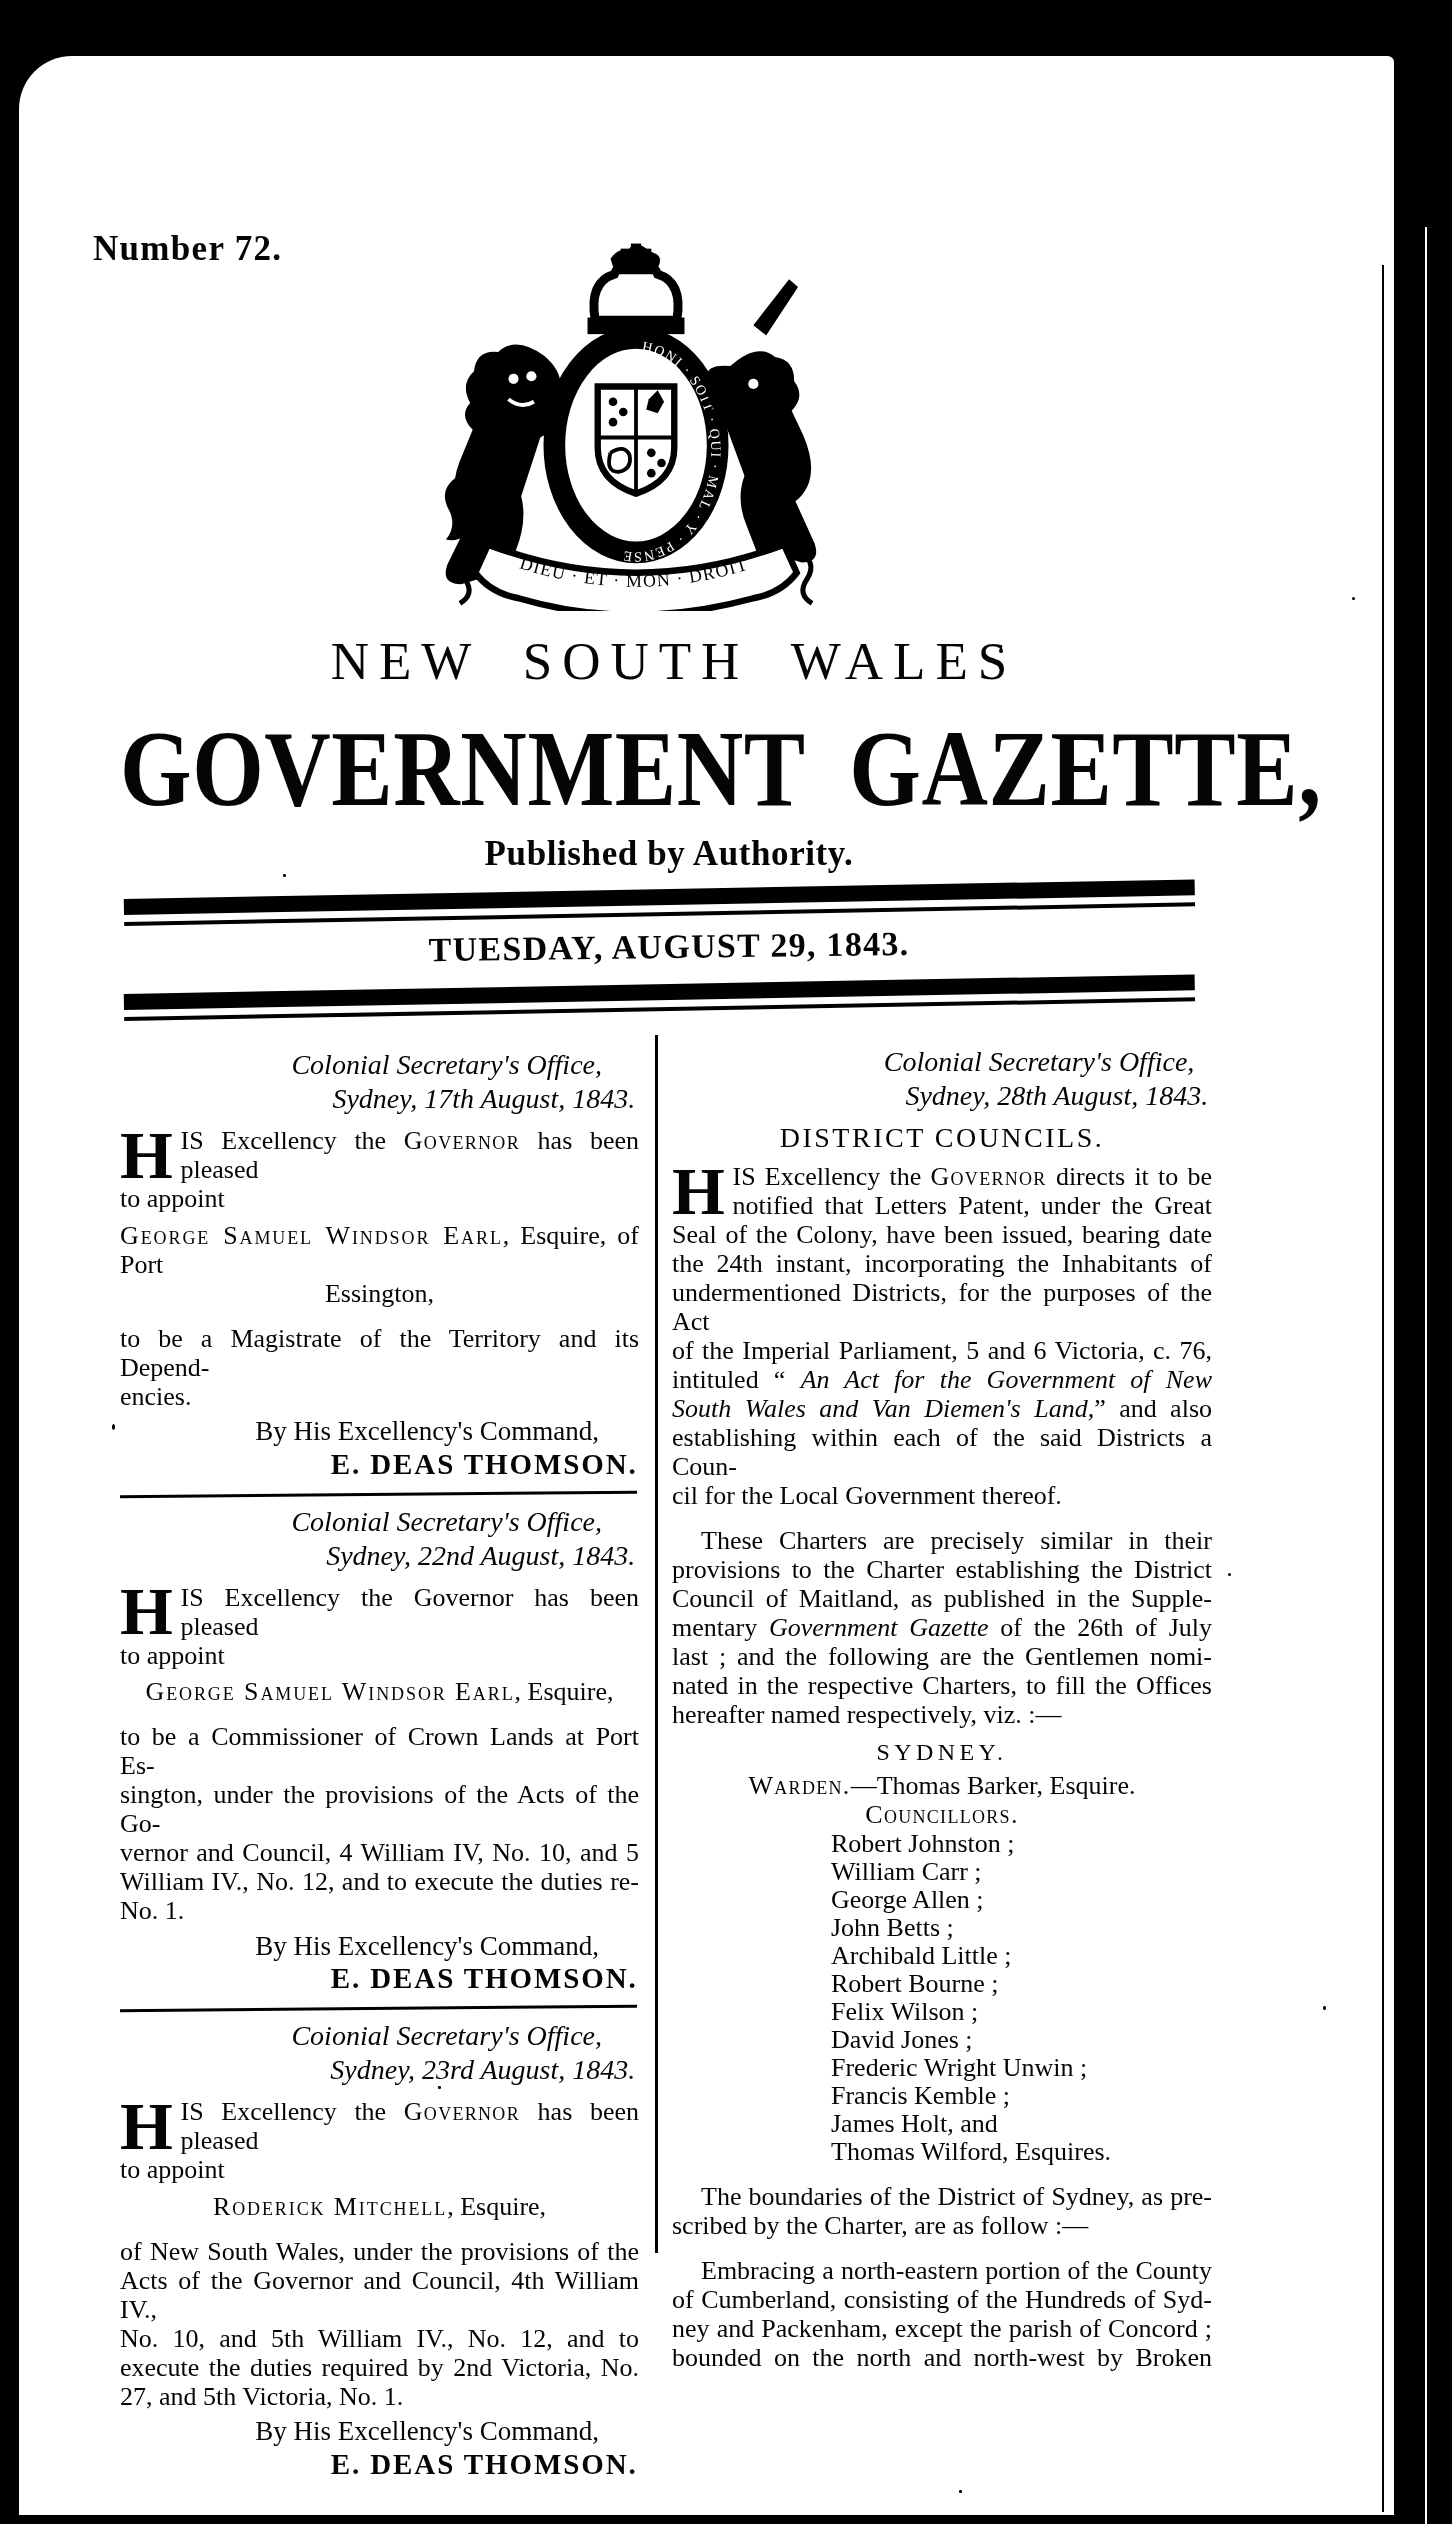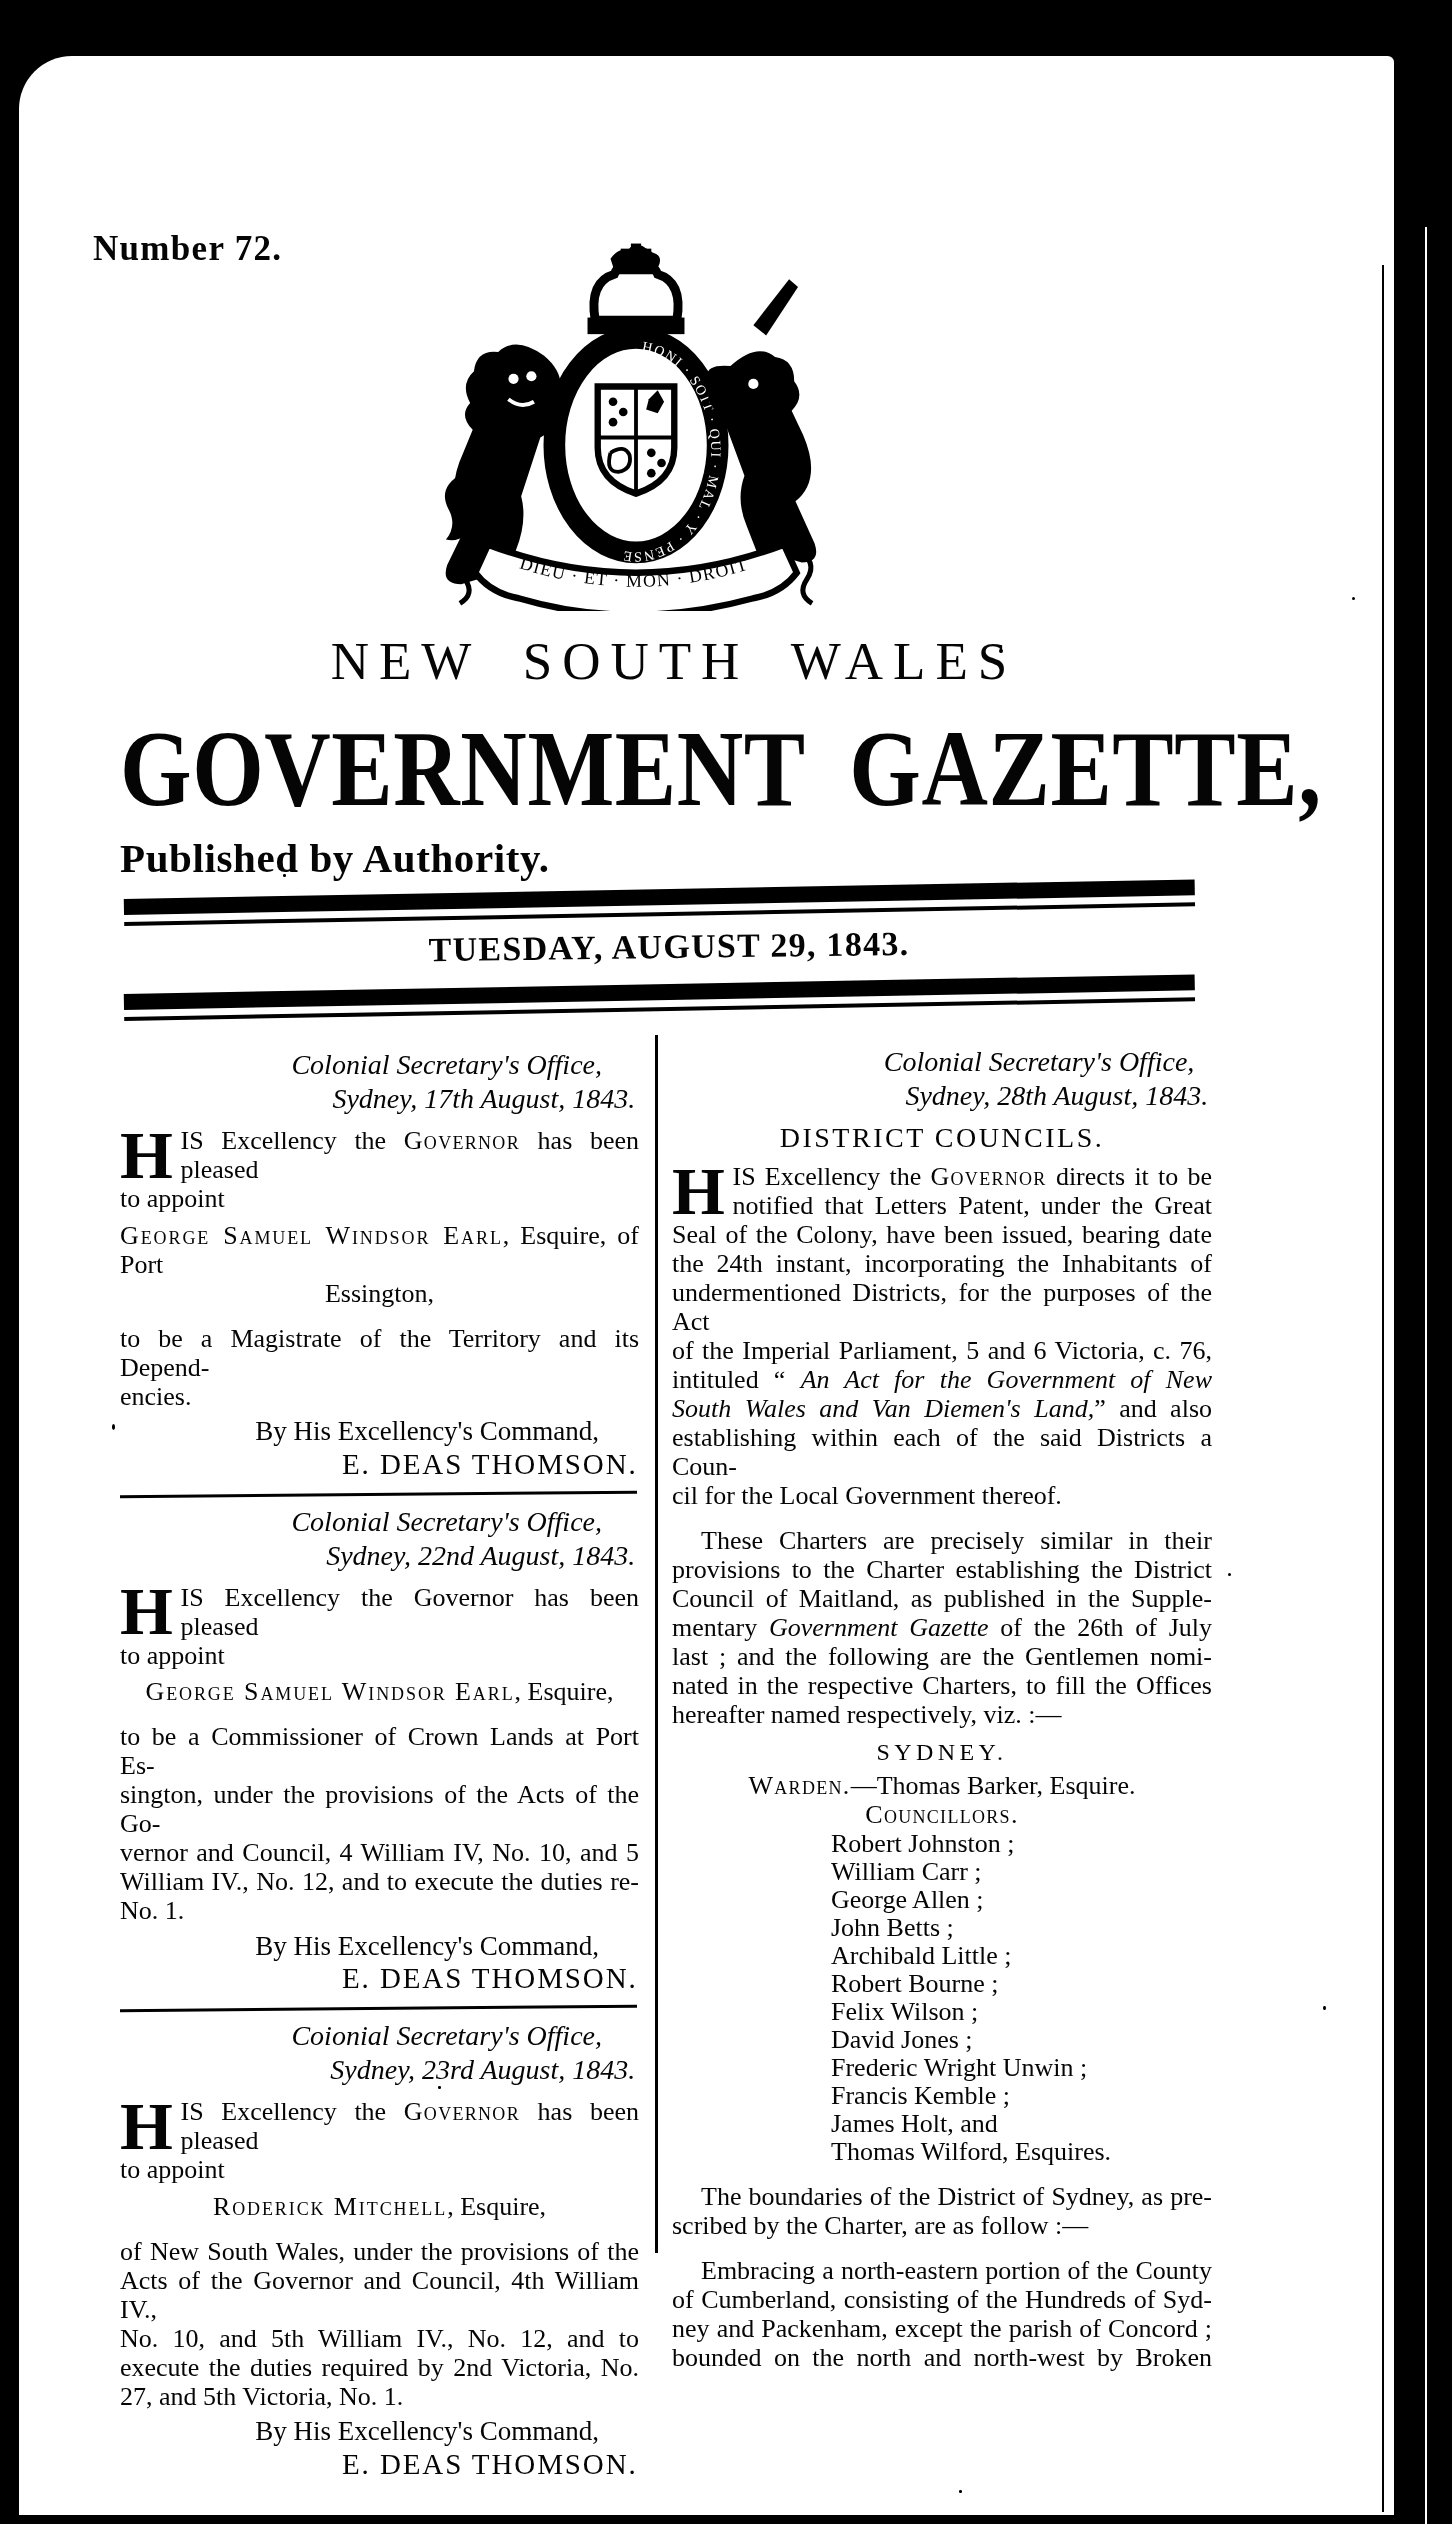--- a/index.html
+++ b/index.html
@@ -10,22 +10,22 @@
          border-radius:53px 6.3px 0 0;}
   
   #issue-number{position:absolute;left:93px;top:229px;font-size:35px;font-weight:bold;
                 letter-spacing:1.3px;}
   #arms{position:absolute;left:418px;top:241px;width:436px;height:370px;}
   #masthead-region{position:absolute;left:120px;top:631px;width:1098px;text-align:center;
                    font-size:53px;letter-spacing:10px;word-spacing:19px;text-indent:10px;}
   #masthead-title{position:absolute;left:120px;top:706px;width:1098px;text-align:center;
                   font-size:92px;font-weight:bold;letter-spacing:0.6px;word-spacing:21.5px;
                   transform:scaleY(1.18);transform-origin:top center;white-space:nowrap;}
-  #masthead-imprint{position:absolute;left:120px;top:834px;width:1098px;text-align:left;
-                    font-size:41px;font-weight:bold;letter-spacing:0.6px;}
+  #masthead-imprint{position:absolute;left:120px;top:834px;width:1098px;text-align:center;
+                    font-size:35px;font-weight:bold;letter-spacing:0.6px;}
   .rule-group{position:absolute;left:124px;width:1071px;transform-origin:left center;}
   #rule-top{top:899px;transform:rotate(-1.05deg);}
   #rule-bottom{top:994px;transform:rotate(-1.05deg);}
   .rule-thick{height:16px;background:#000;}
   .rule-thin{height:3.8px;background:#000;margin-top:7px;}
   #date-line{position:absolute;left:120px;top:928px;width:1098px;text-align:center;
              font-size:34px;font-weight:bold;letter-spacing:1.3px;transform:rotate(-0.75deg);}
   
   #col-divider{position:absolute;left:655px;top:1035px;width:3.2px;height:1218px;background:#000;}
   .col{position:absolute;font-size:26px;}
@@ -44,21 +44,21 @@
   .just:not(.stretch-all) .line:last-child{text-align-last:left;}
   .indent-first .line:first-child{text-indent:29px;}
   .para{margin-top:16px;}
   .name-line{margin-top:7.6px;}
   .name-line .sc{letter-spacing:1.9px;}
   .sc{font-variant:small-caps;letter-spacing:1.3px;}
   .it{font-style:italic;}
   .center{text-align:center;}
   .command-line{text-align:right;padding-right:40px;margin-top:6.3px;
                 font-size:27px;}
-  .signature-line{text-align:right;font-size:29px;font-weight:normal;letter-spacing:1.9px;
+  .signature-line{text-align:right;font-size:29px;font-weight:bold;letter-spacing:1.9px;
                   margin-top:3.8px;padding-right:1.3px;}
   .section-rule{height:3.2px;background:#000;margin:14px 2.5px 8.8px 0;transform:rotate(-0.5deg);}
   .heading{ text-align:center;font-size:28px;letter-spacing:2.5px;margin:10px 0 3.8px;}
   .district-heading{text-align:center;font-size:24px;letter-spacing:4.4px;margin:8.8px 0 2.5px;}
   .warden-line{text-align:center;margin-top:3.8px;}
   .councillors-heading{text-align:center;}
   #councillors-list{margin-left:159px;margin-top:1.3px;line-height:28px;}
   #councillors-list .line{min-height:28px;}
   
   .speck{position:absolute;background:#000;border-radius:50%;}

